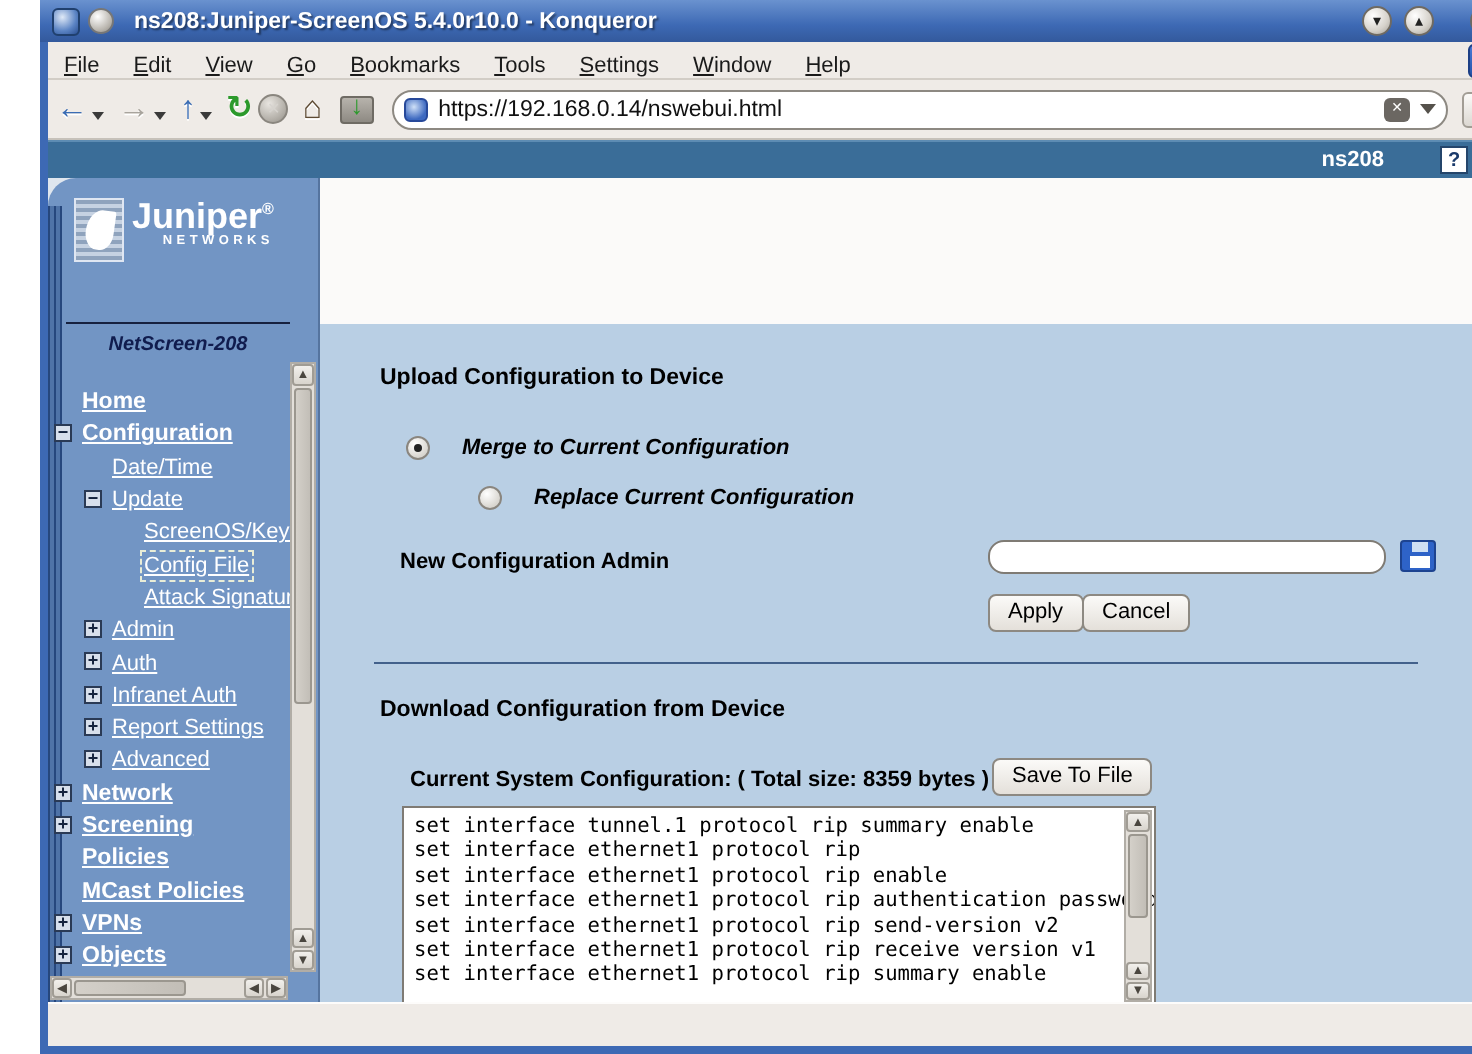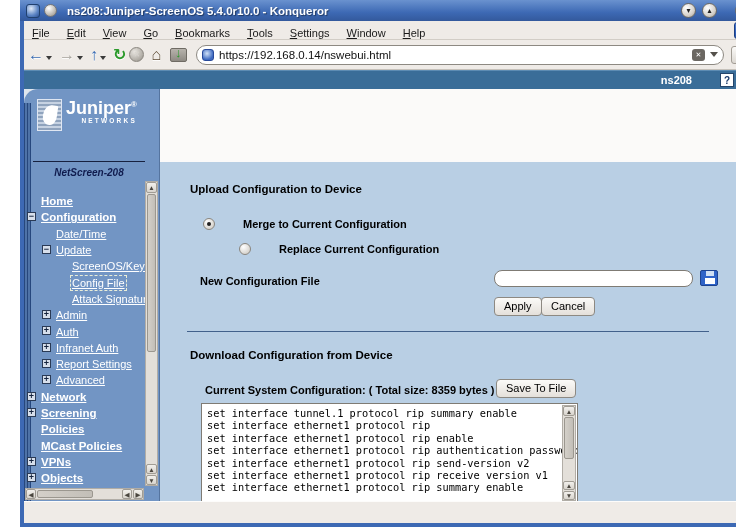--- a/index.html
+++ b/index.html
@@ -115,21 +115,21 @@
     color:#4a463f; font-size:6.5px; text-align:center; border-radius:2px; }
   .side-vscroll { right:1px; top:92px; bottom:15px; width:13px; }
   .side-hscroll { left:1px; right:15px; bottom:1px; height:12px; }
 
   
   .main { position:relative; flex:1; background:#fbfaf9; overflow:hidden; }
   .panel { position:absolute; left:0; right:16px; top:73px; bottom:0; background:#b9cfe4; }
   .main-vscroll { position:absolute; right:0px; top:73px; bottom:0; width:16px; }
 
   .sec-heading { position:absolute; color:#000; font-weight:bold; font-size:11.5px; }
-  .radio-row { position:absolute; display:flex; align-items:flex-end; gap:28px; }
+  .radio-row { position:absolute; display:flex; align-items:flex-end; gap:16px;font-style:italic; }
   .radio { width:12px; height:12px; border-radius:50%;
     background:radial-gradient(circle at 35% 30%,#ffffff,#d9d6d0 70%); border:1px solid #8a867f; position:relative; }
   .radio.on::after { content:""; position:absolute; left:3px; top:3px; width:4px; height:4px;
     border-radius:50%; background:#222; }
   .radio-label { font-weight:bold; color:#000; }
   .field-label { position:absolute; font-weight:bold; color:#000; }
   .text-input { position:absolute; height:17px; background:#fff; border:1px solid #7f7b74;
     border-radius:8px; font-size:11px; padding:0 6px; outline:none; }
   .floppy { position:absolute; width:18px; height:16px; background:#2e63c8; border:1px solid #1d4390;
     border-radius:2px; }
@@ -313,21 +313,21 @@
 
         <div class="radio-row" style="left:43px; top:56px;">
           <div class="radio on"></div>
           <div class="radio-label">Merge to Current Configuration</div>
         </div>
         <div class="radio-row" style="left:43px; top:81px;padding-left:36px;">
           <div class="radio"></div>
           <div class="radio-label">Replace Current Configuration</div>
         </div>
 
-        <div class="field-label" style="left:40px; top:113px;">New Configuration File</div>
+        <div class="field-label" style="left:40px; top:113px;">New Configuration Admin</div>
         <input class="text-input" style="left: 334px; top: 108px; width: 199px;" value="">
         <div class="floppy" style="left:540px; top:108px;"></div>
 
         <div class="btn" style="left:334px; top:135px;">Apply</div>
         <div class="btn" style="left:381px; top:135px;">Cancel</div>
 
         <div class="divider" style="left:27px; right:27px; top:169px;"></div>
 
         <div class="sec-heading" style="left:30px; top:187px;">Download Configuration from Device</div>
 

